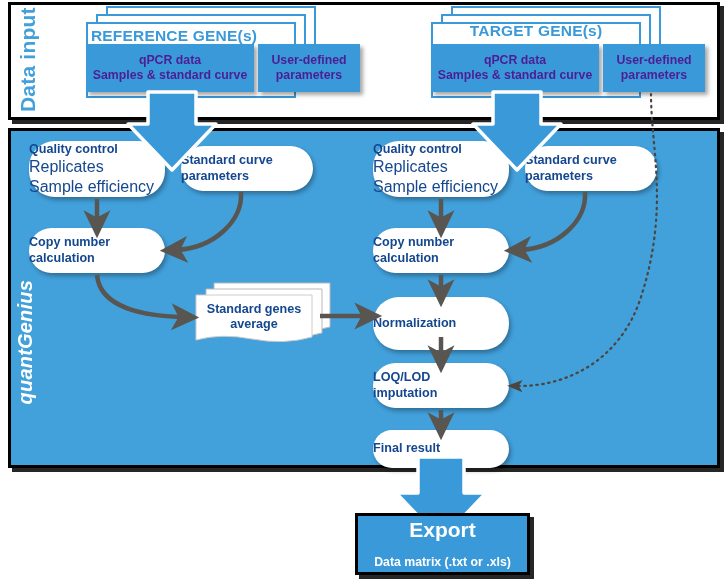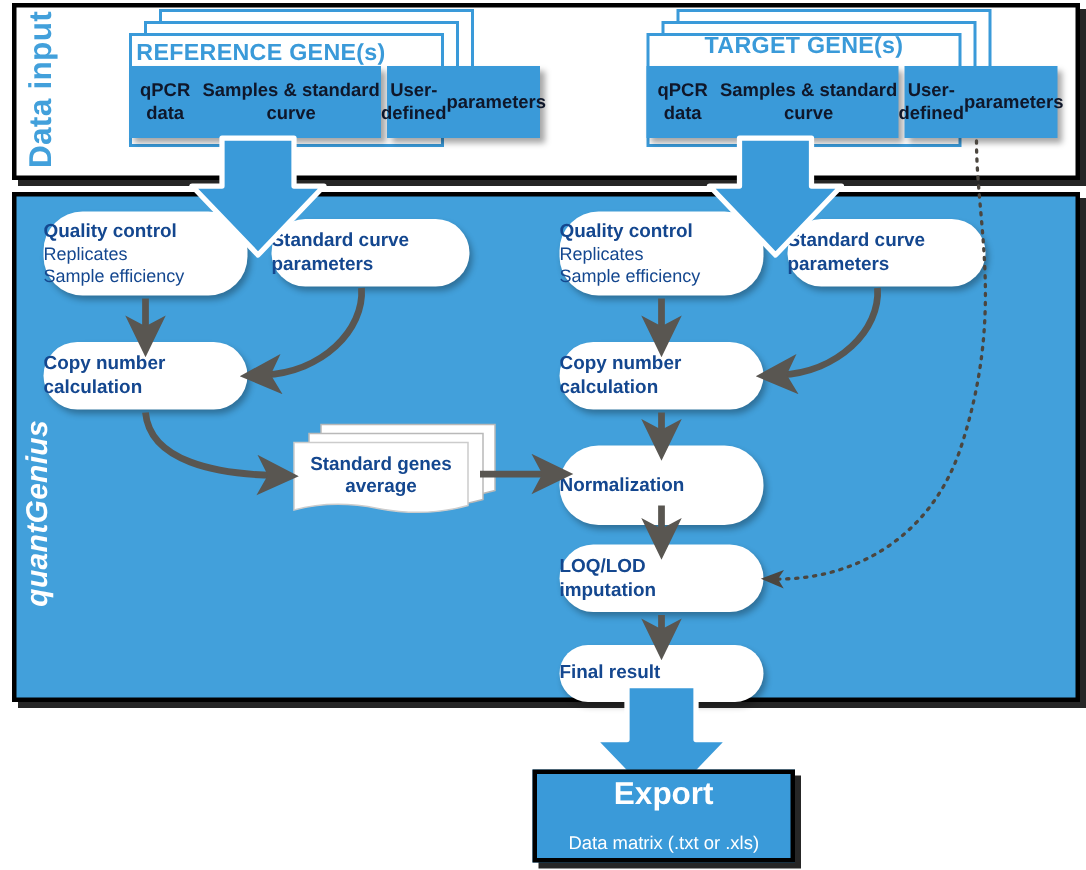--- a/index.html
+++ b/index.html
@@ -35,52 +35,52 @@
   
   .genegroup{position:absolute;}
   .card-stack{position:absolute;background:#ffffff;border:2px solid #3a9ad9;box-sizing:border-box;}
   .card-front{position:absolute;background:#ffffff;border:2px solid #3a9ad9;box-sizing:border-box;}
   .gene-title{
     position:absolute;width:100%;text-align:center;color:#3a9ad9;
     font-size:15.5px;font-weight:bold;letter-spacing:0.2px;white-space:nowrap;
   }
 
   .bluebox{
-    position:absolute;background:#3a9ad9;color:#0f172a;font-weight:bold;
-    display:flex;flex-direction:row;align-items:center;justify-content:center;
+    position:absolute;background:#3a9ad9;color:#4c1d95;font-weight:bold;
+    display:flex;flex-direction:column;align-items:center;justify-content:center;
     text-align:center;line-height:1.22;font-size:12.3px;
     box-shadow:3px 3px 4px rgba(0,0,0,0.35);
   }
 
   
   .node{
     position:absolute;background:#ffffff;border-radius:26px;
     color:#14478f;text-align:center;
     display:flex;flex-direction:column;align-items:flex-start;justify-content:center;
     line-height:1.22;box-shadow:2px 3px 4px rgba(0,0,0,0.30);
   }
   .node .l1{font-weight:bold;font-size:12.6px;}
-  .node .l2,.node .l3{font-weight:normal;font-size:12px;}
+  .node .l2,.node .l3{font-weight:normal;font-size:16px;}
 
   
   .docstack{position:absolute;}
   .doc-text{
     position:absolute;color:#14478f;font-weight:bold;font-size:12.6px;
     text-align:center;line-height:1.22;width:100%;
   }
 
   
   .export-box{
     position:absolute;left:355px;top:513px;width:175px;height:62px;
     background:#3a9ad9;border:3px solid #000000;box-sizing:border-box;
     color:#ffffff;display:flex;flex-direction:column;align-items:center;
     justify-content:center;box-shadow:4px 4px 0 rgba(0,0,0,0.85);gap:12px;
   }
   .export-box .t1{font-size:21px;font-weight:bold;line-height:1.05;}
-  .export-box .t2{font-size:12.3px;font-weight:normal;margin-top:2px;}
+  .export-box .t2{font-size:12.3px;font-weight:bold;margin-top:2px;}
 
   svg.overlay{position:absolute;left:0;top:0;width:724px;height:580px;overflow:visible;pointer-events:none;}
 </style>
 </head>
 <body>
 
 <div id="stage">
 
   <div class="panel-input"></div>
 

